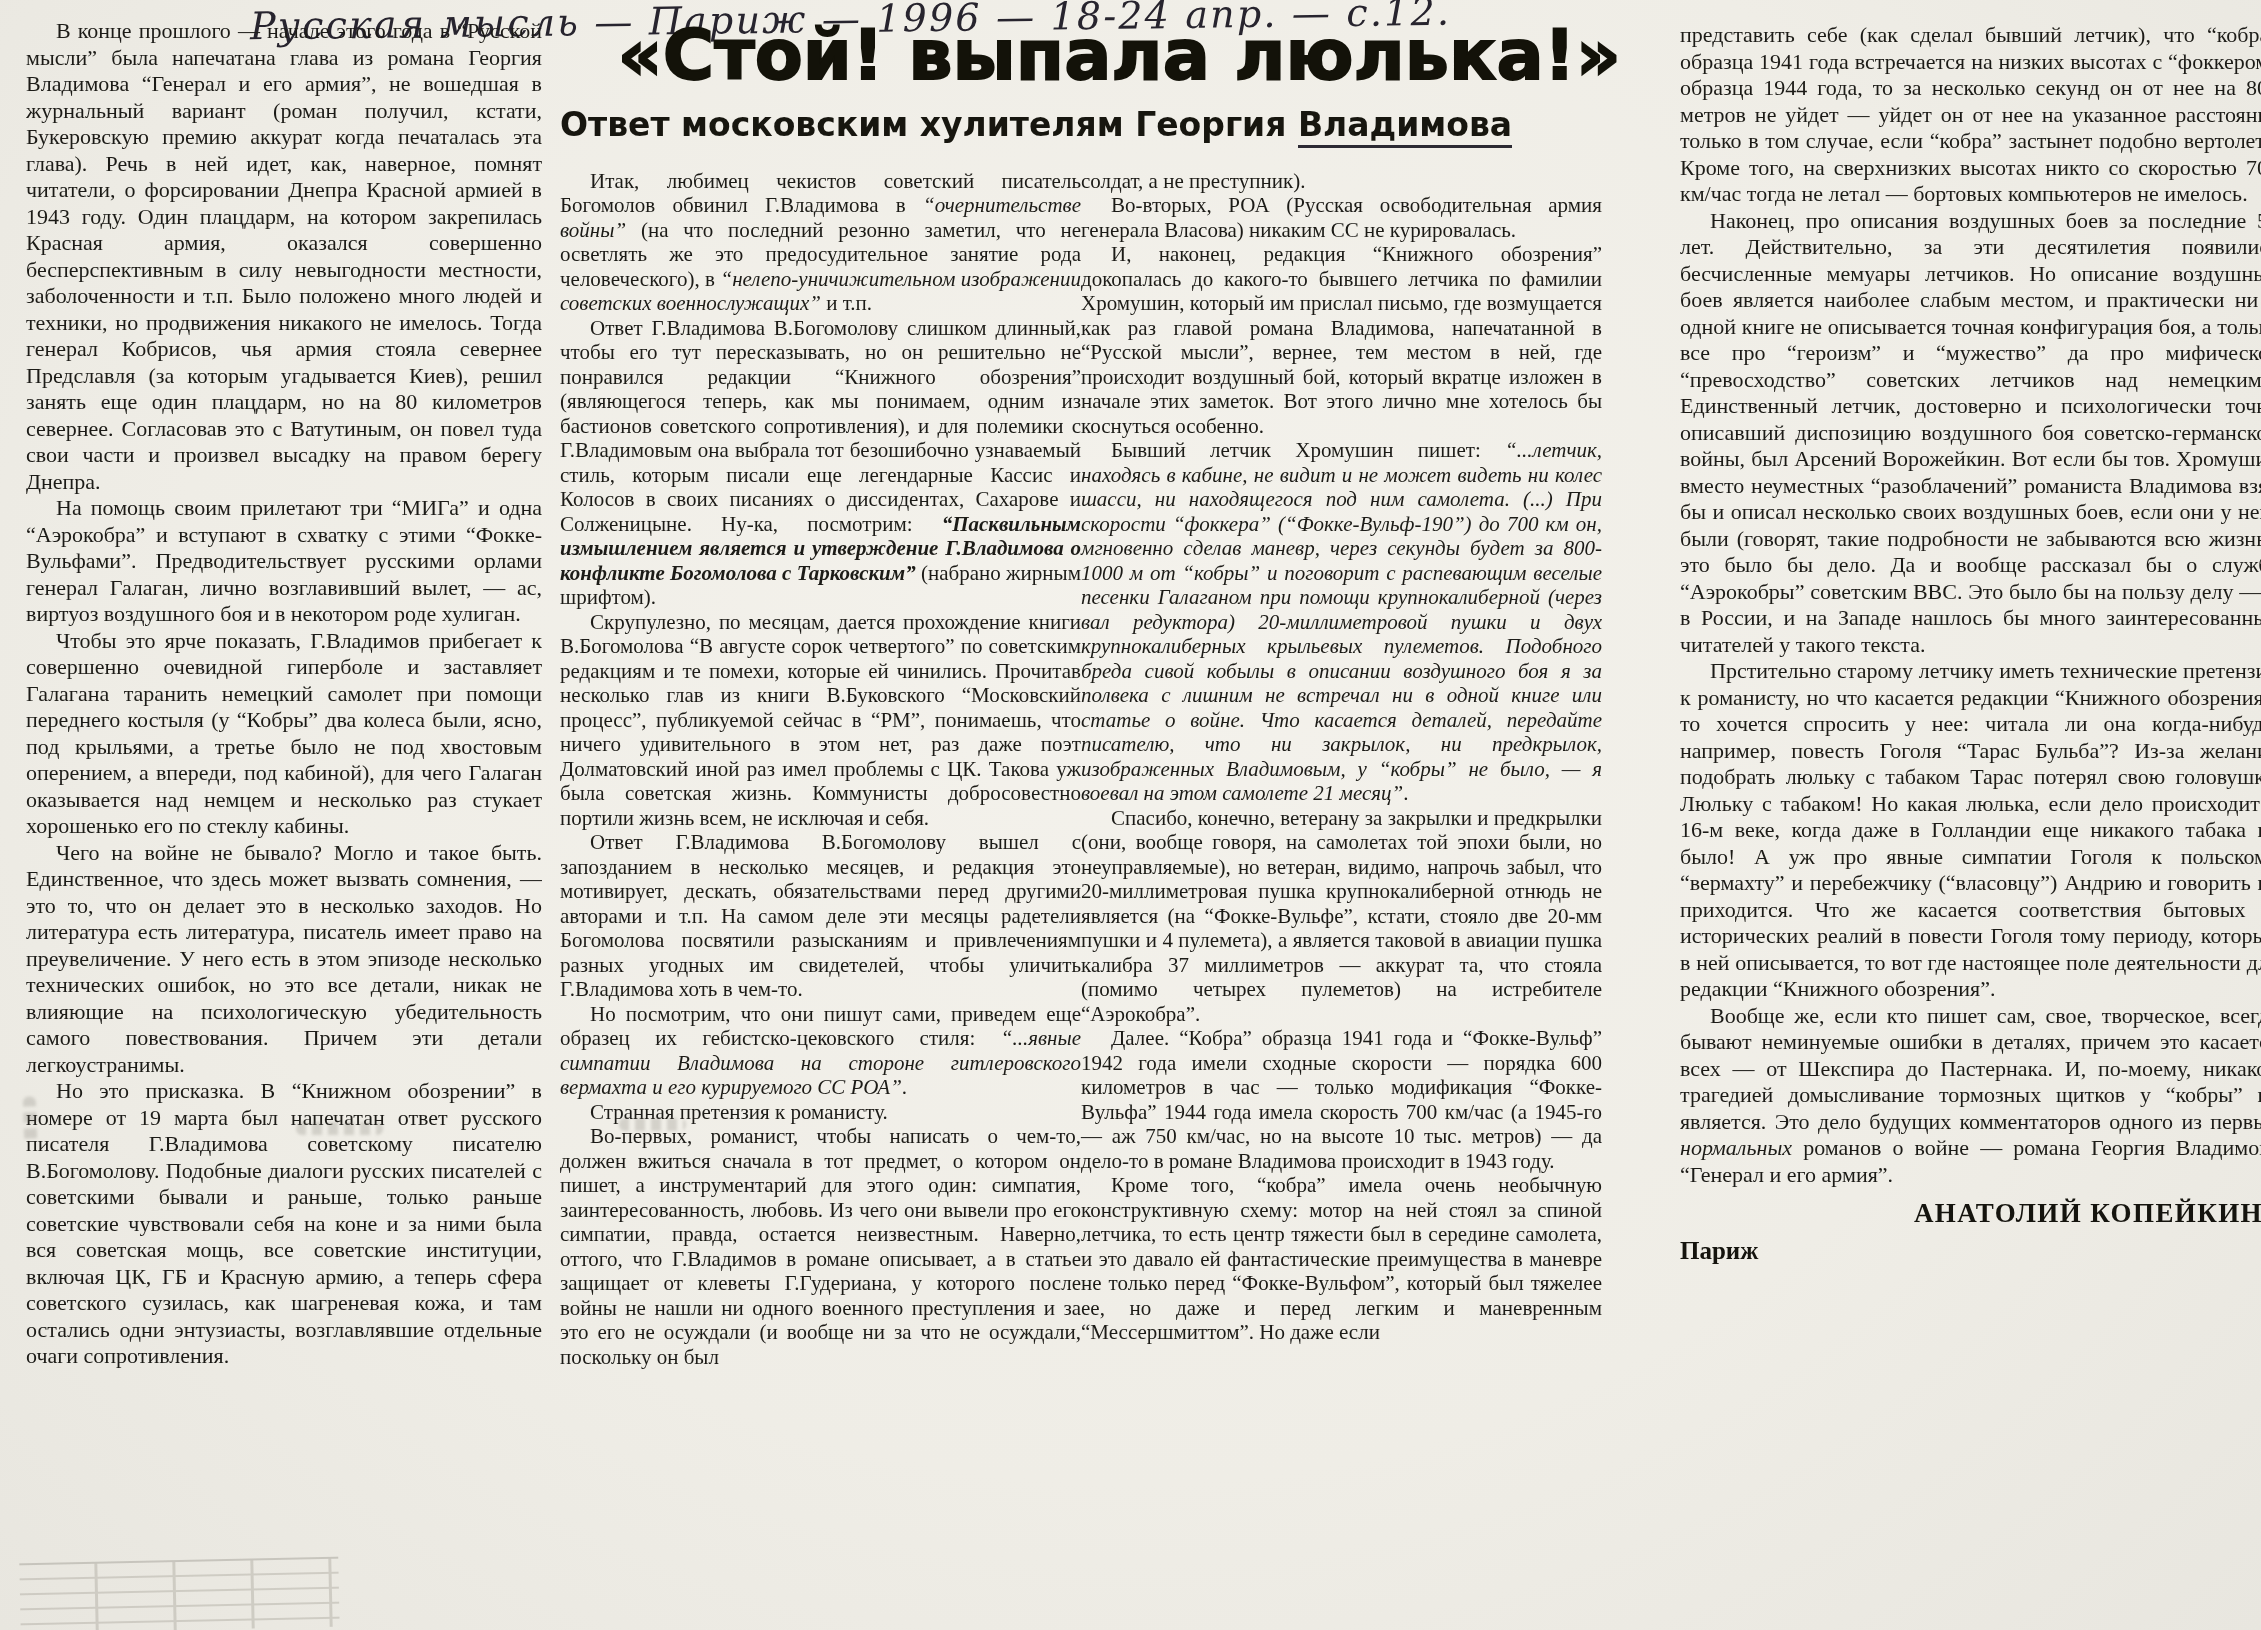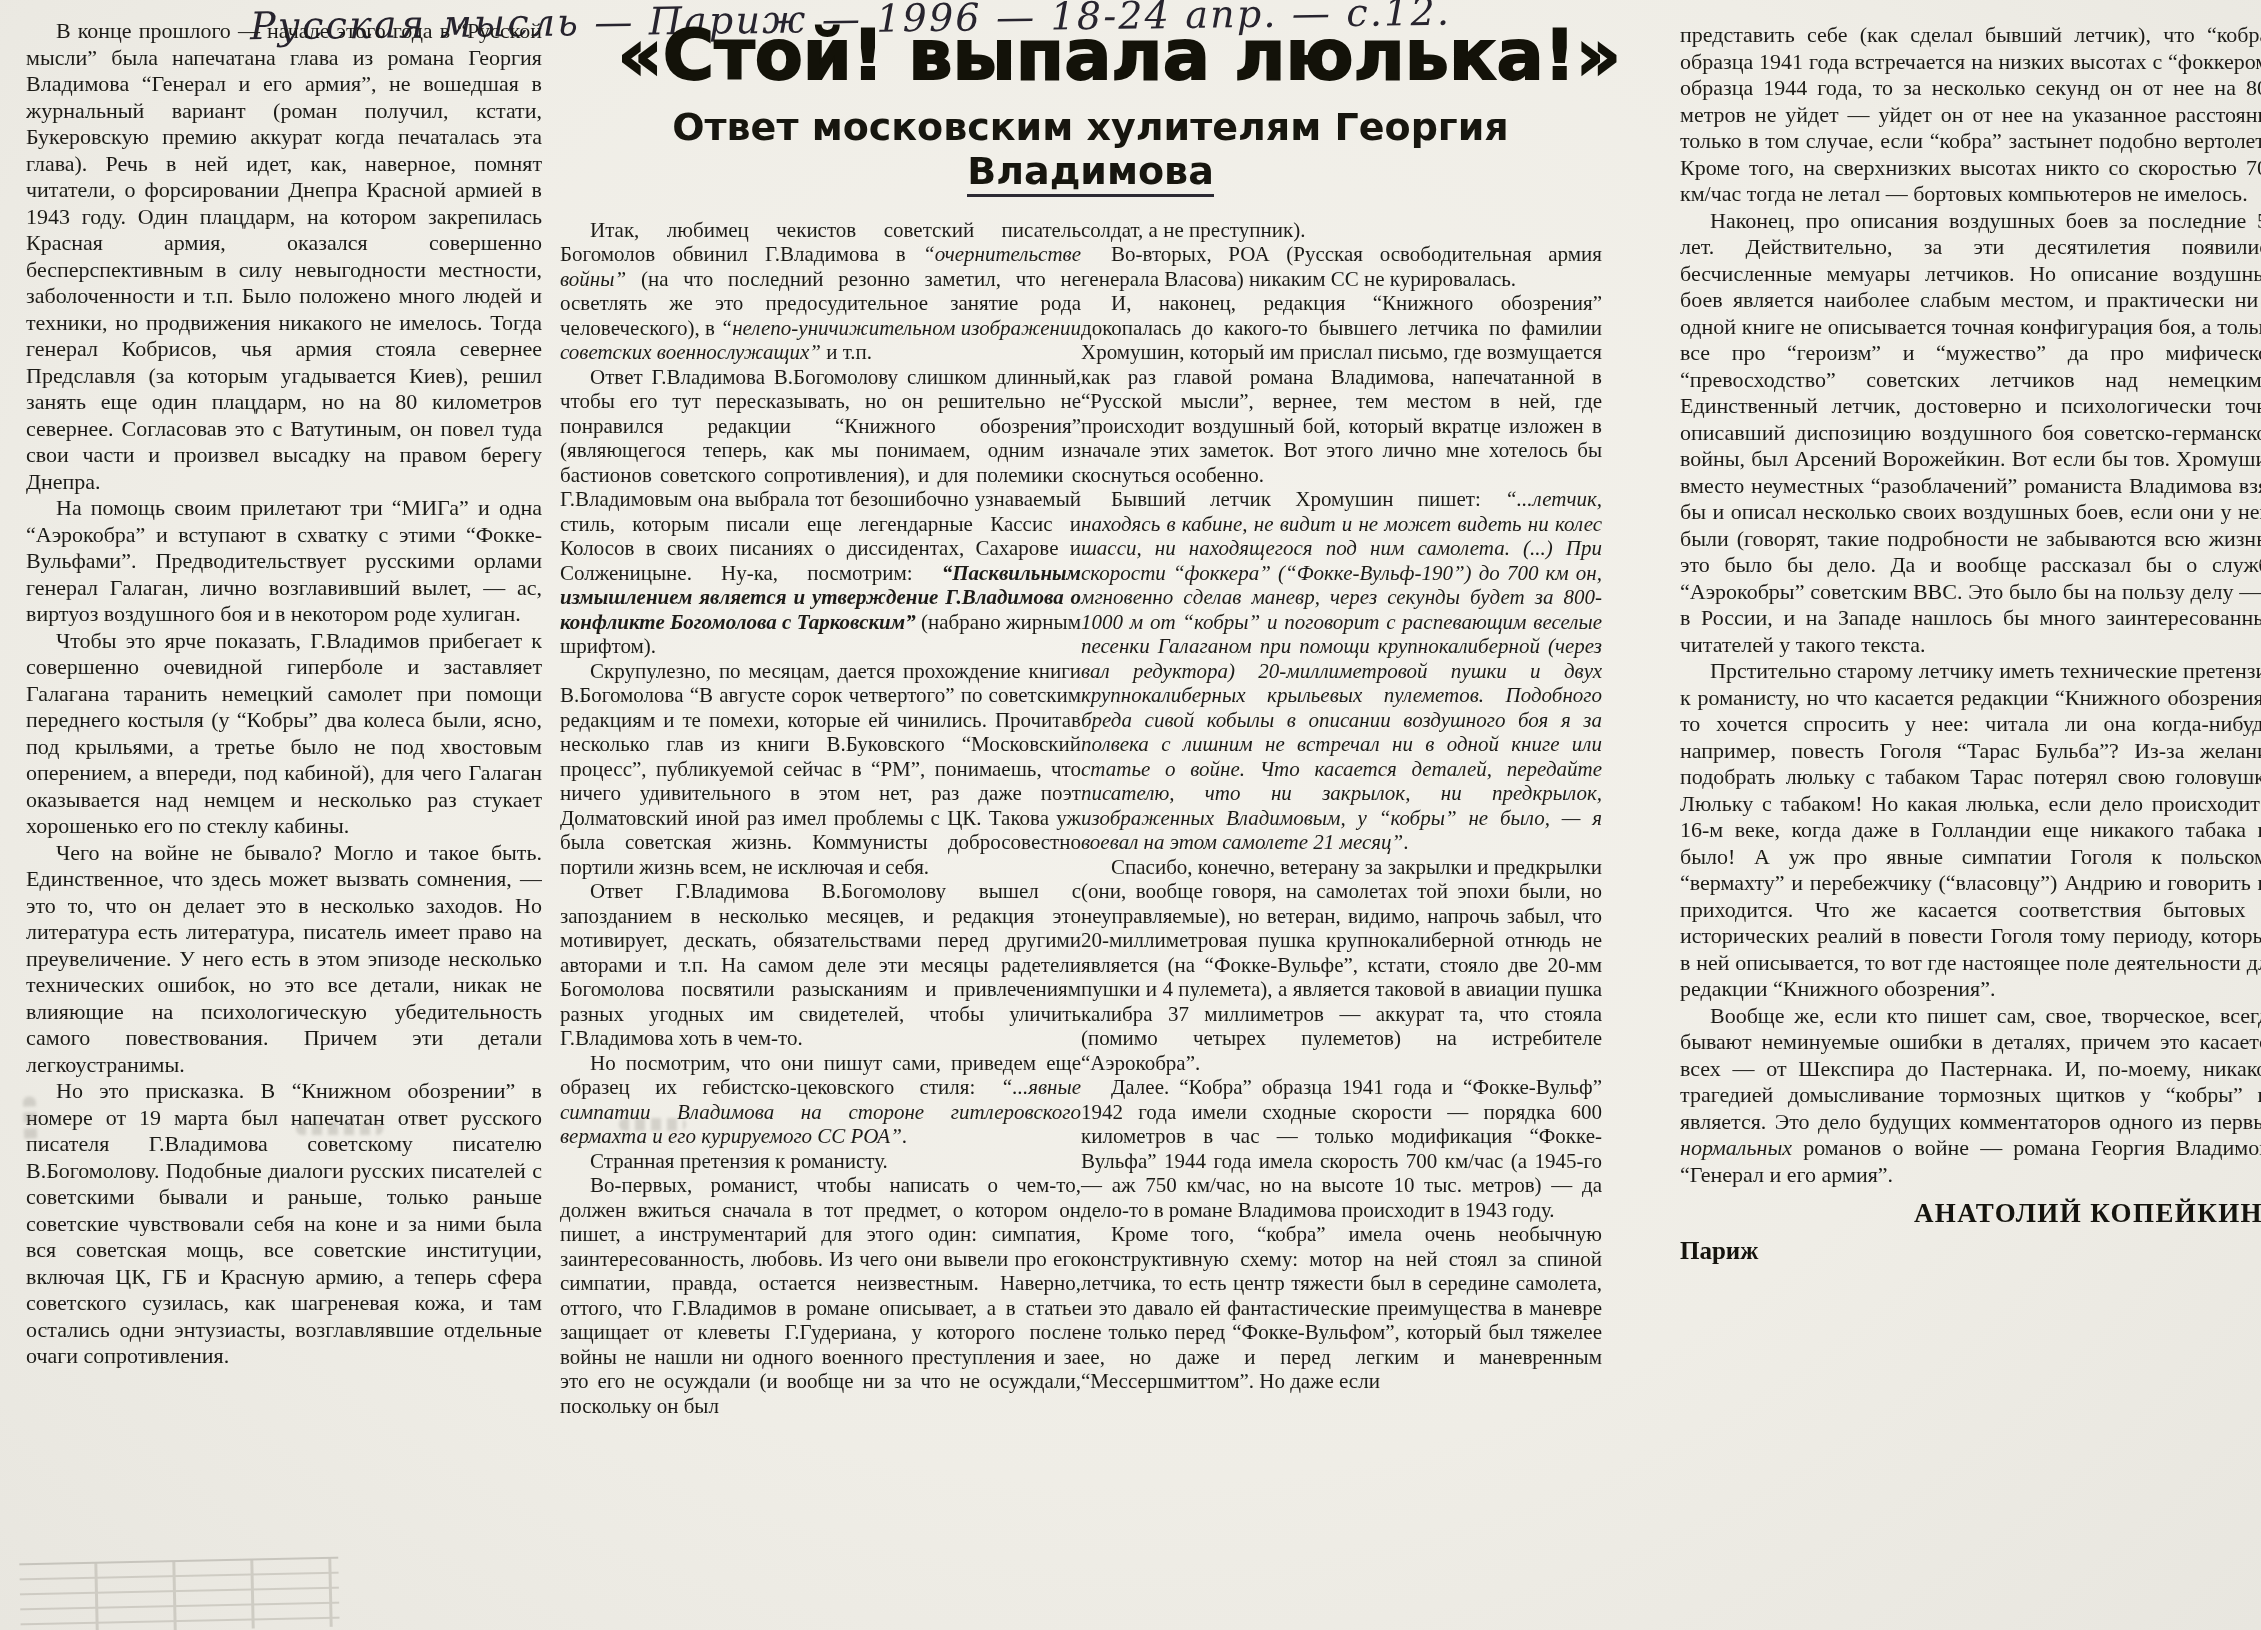--- a/index.html
+++ b/index.html
@@ -40,22 +40,22 @@
   }
   .headline {
     font-family: "DejaVu Sans", sans-serif;
     font-weight: bold; font-size: 70px; line-height: 1.04;
     text-align: right; letter-spacing: 0px;
     color: #131209;
     -webkit-text-stroke: 1.8px #131209;
   }
   .subtitle {
     font-family: "DejaVu Sans", sans-serif;
-    font-weight: bold; font-size: 38px;
-    text-align: center; margin-top: 13px; color: #17160f;
+    font-weight: bold; font-size: 33px;
+    text-align: left; margin-top: 13px; color: #17160f;
   }
   .subtitle .underlined {
     border-bottom: 3.6px solid #2c2a33;
     padding-bottom: 1.4px;
   }
   .center-cols { display: flex; margin-top: 25px; }
   .center-col {
     width: 521px;
     font-size: 21px; line-height: 24.5px;
     text-align: justify;

